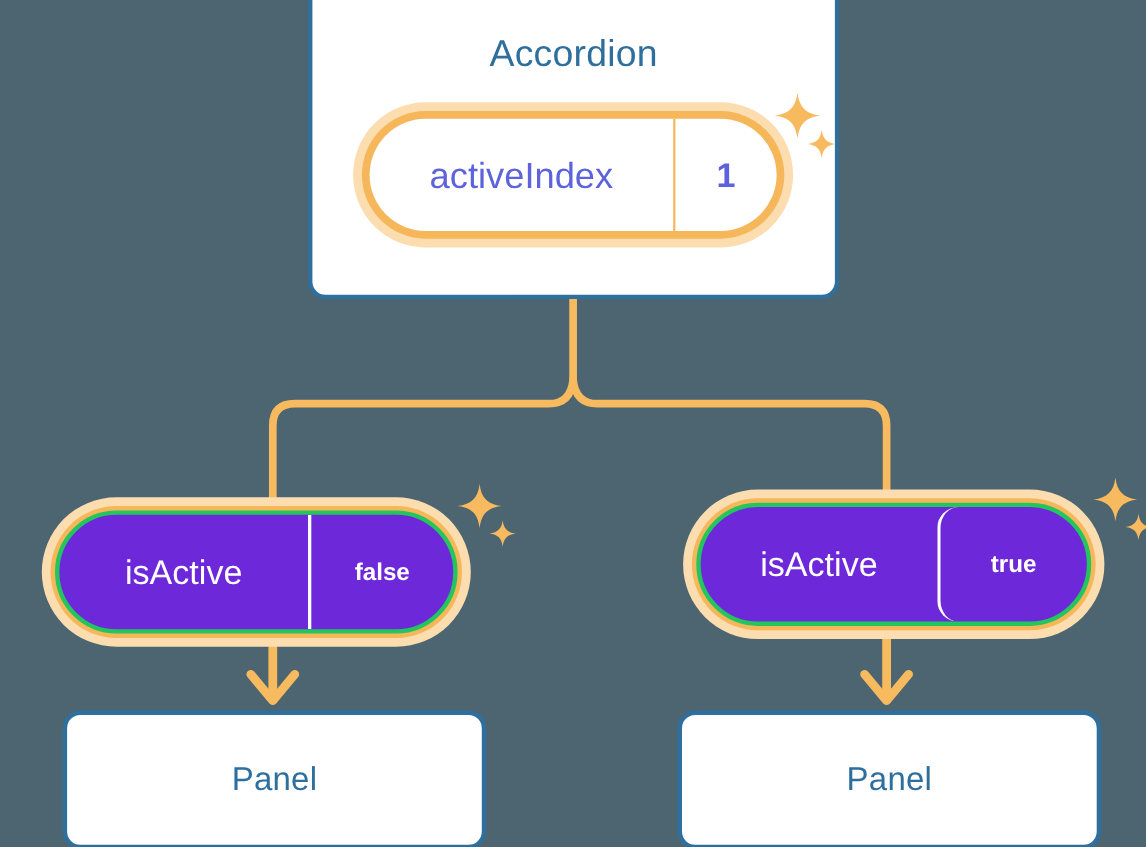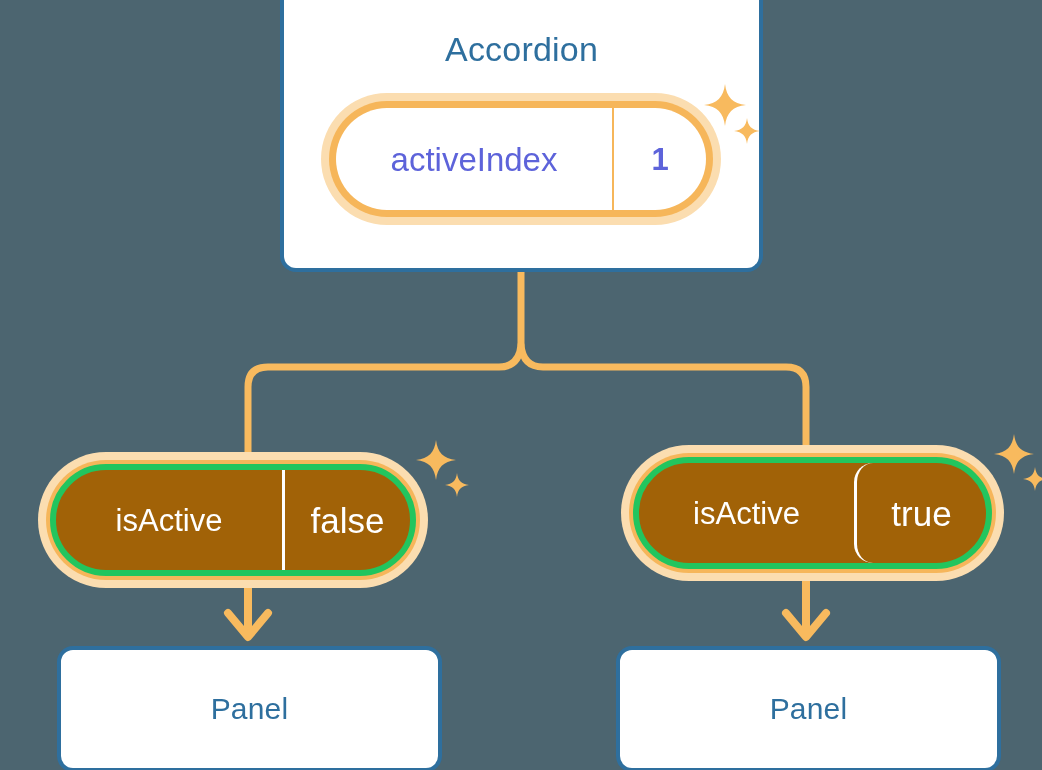--- a/index.html
+++ b/index.html
@@ -131,33 +131,33 @@
   }
   .pill-light .pill-val {
     color: #5d63da;
     font-size: 31px;
     font-weight: 700;
     border-left: 2px solid #f6b65a;
   }
 
   
   .pill-purple .pill-body {
-    background: #a16207;
-    border: 6px solid #22c55e;
+    background: #6d28d9;
+    border: 4px solid #22c55e;
     left: 12px; top: 12px; right: 12px; bottom: 12px;
   }
   .pill-purple .pill-key {
     color: #ffffff;
     font-size: 31px;
     font-weight: 400;
   }
   .pill-purple .pill-val {
     color: #ffffff;
-    font-size: 35px;
-    font-weight: 400;
+    font-size: 22px;
+    font-weight: 700;
     border-left: 3px solid #ffffff;
   }
 
   
   #pill-active-index {
     left: 305px;
     top: 93px;
     width: 400px;
     height: 132px;
   }

